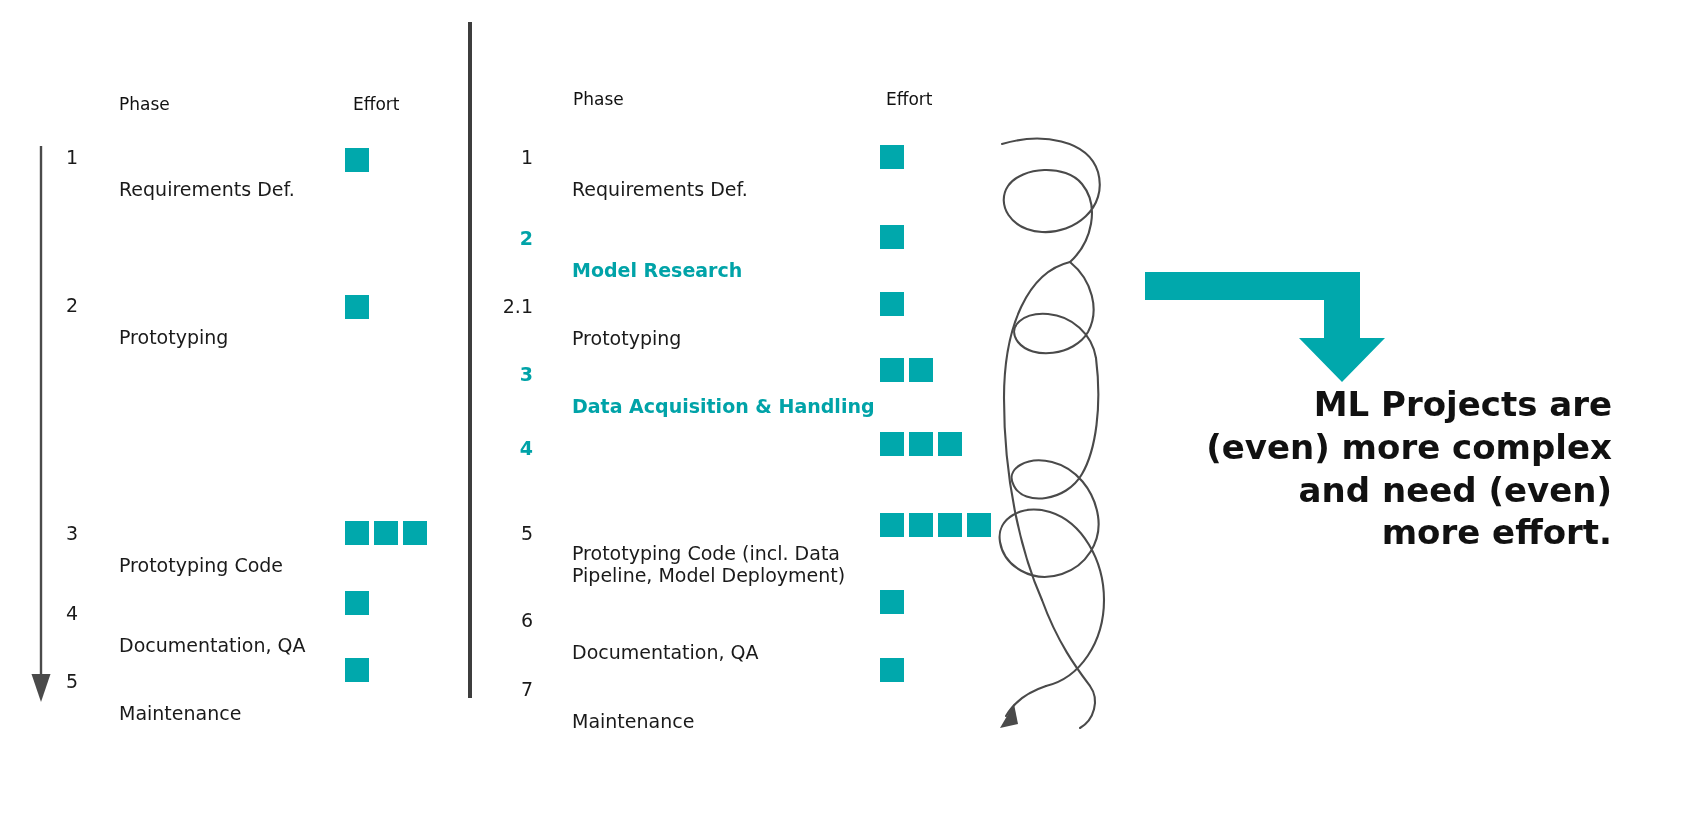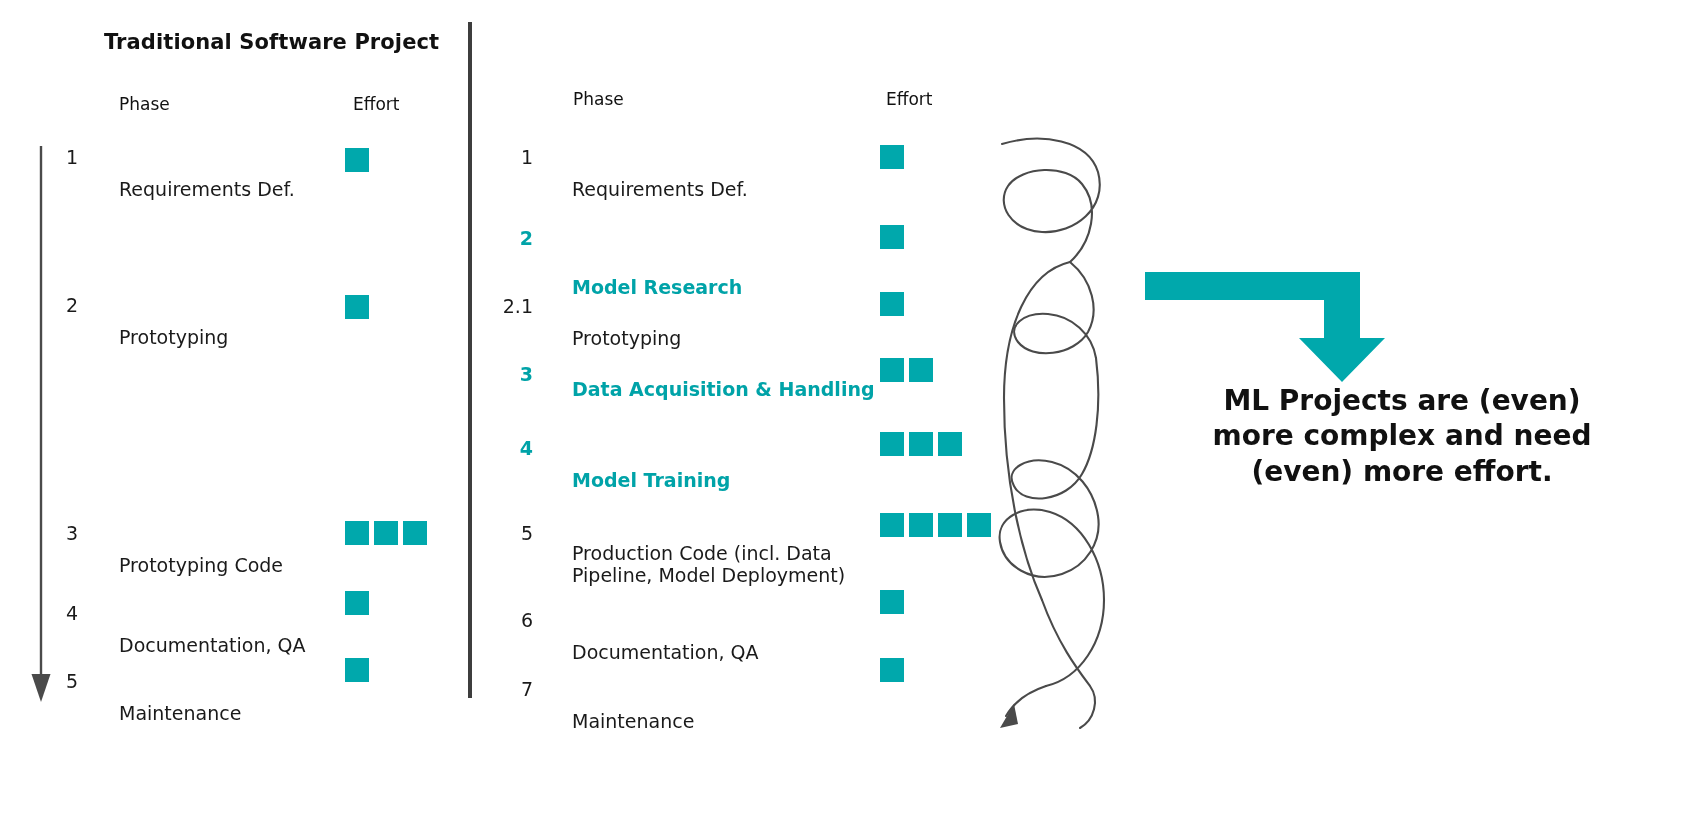--- a/index.html
+++ b/index.html
@@ -74,36 +74,35 @@
   }
 
   
   .thin-arrow {
     position: absolute;
   }
 
   
   .conclusion {
     position: absolute;
-    font-size: 28px;
+    font-size: 34px;
     font-weight: bold;
     color: #111111;
-    text-align: center;
+    text-align: right;
     line-height: 1.26;
     width: 420px;
   }
 
   svg { display: block; overflow: visible; }
 </style>
 </head>
 <body>
 
 <div class="stage">
 
-  <div class="col-title" style="left:104px; top:30px;">Traditional Software Project</div>
 
   <div class="hdr" style="left:119px; top:94px;">Phase</div>
   <div class="hdr" style="left:353px; top:94px;">Effort</div>
 
   <div class="thin-arrow" style="left:30px; top:146px;">
     <svg width="30" height="560" viewBox="0 0 30 560">
       <line x1="11" y1="0" x2="11" y2="530" stroke="#4a4a4a" stroke-width="2.4"></line>
       <polygon points="11,556 1.5,528 20.5,528" fill="#4a4a4a"></polygon>
     </svg>
   </div>
@@ -146,48 +145,47 @@
   <div class="hdr" style="left:573px; top:89px;">Phase</div>
   <div class="hdr" style="left:886px; top:89px;">Effort</div>
 
   <div class="row-num" style="left:495px; top:146px; width:38px;">1</div>
   <div class="row-label" style="left:572px; top:146px; width:300px;">Requirements Def.</div>
   <div class="effort" style="left:880px; top:145px;">
     <span class="sq"></span>
   </div>
 
   <div class="row-num hl" style="left:495px; top:227px; width:38px;">2</div>
-  <div class="row-label hl" style="left:572px; top:244px; width:330px;">Model Research</div>
+  <div class="row-label hl" style="left:572px; top:227px; width:330px;">Model Research</div>
   <div class="effort" style="left:880px; top:225px;">
     <span class="sq"></span>
   </div>
 
   <div class="row-num" style="left:495px; top:295px; width:38px;">2.1</div>
   <div class="row-label" style="left:572px; top:295px; width:300px;">Prototyping</div>
   <div class="effort" style="left:880px; top:292px;">
     <span class="sq"></span>
   </div>
 
   <div class="row-num hl" style="left:495px; top:363px; width:38px;">3</div>
-  <div class="row-label hl" style="left:572px; top:346px; width:340px;">Data Acquisition &amp; Handling</div>
+  <div class="row-label hl" style="left:572px; top:363px; width:340px;">Data Acquisition &amp; Handling</div>
   <div class="effort" style="left:880px; top:358px;">
     <span class="sq"></span>
     <span class="sq"></span>
   </div>
 
   <div class="row-num hl" style="left:495px; top:437px; width:38px;">4</div>
-  <div class="row-label hl" style="left:572px; top:437px; width:330px;">Model Training</div>
   <div class="effort" style="left:880px; top:432px;">
     <span class="sq"></span>
     <span class="sq"></span>
     <span class="sq"></span>
   </div>
 
   <div class="row-num" style="left:495px; top:522px; width:38px;">5</div>
-  <div class="row-label" style="left:572px; top:510px; width:280px;">Production Code (incl. Data Pipeline, Model Deployment)</div>
+  <div class="row-label" style="left:572px; top:510px; width:280px;">Prototyping Code (incl. Data Pipeline, Model Deployment)</div>
   <div class="effort" style="left:880px; top:513px;">
     <span class="sq"></span>
     <span class="sq"></span>
     <span class="sq"></span>
     <span class="sq"></span>
   </div>
 
   <div class="row-num" style="left:495px; top:609px; width:38px;">6</div>
   <div class="row-label" style="left:572px; top:609px; width:300px;">Documentation, QA</div>
   <div class="effort" style="left:880px; top:590px;">

